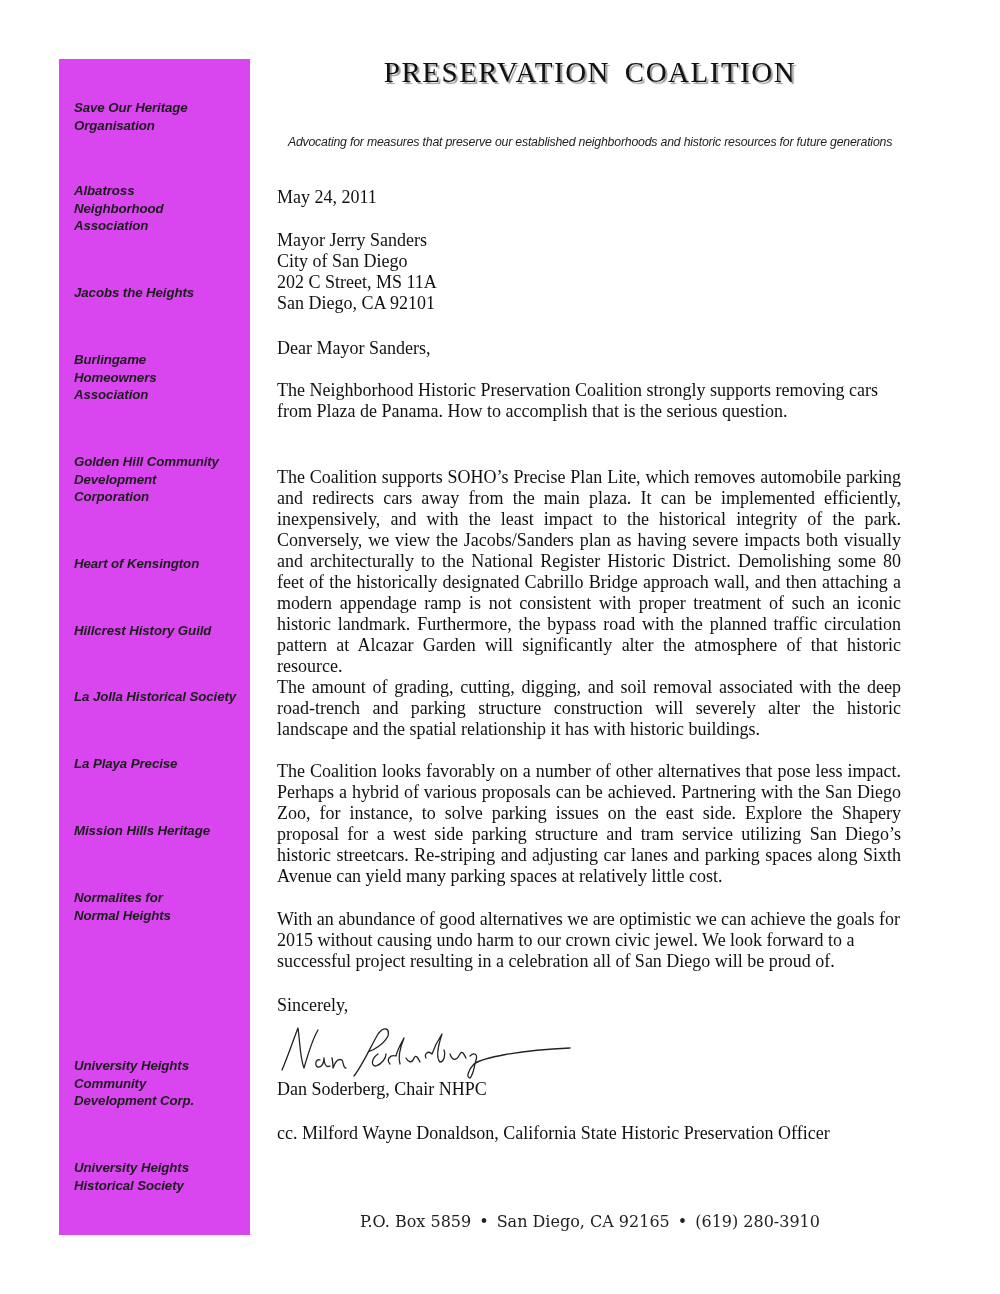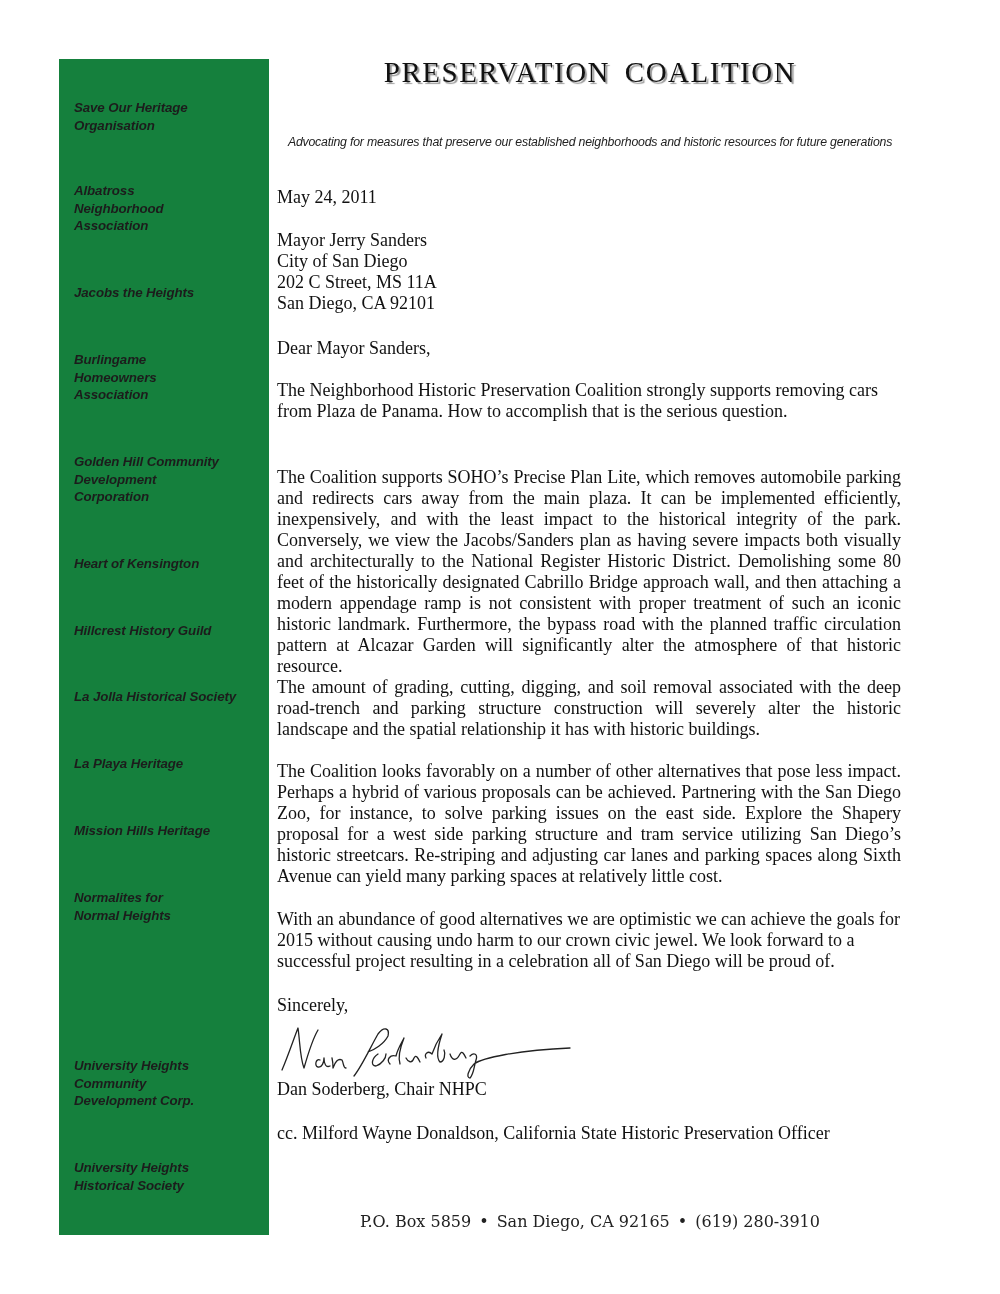--- a/index.html
+++ b/index.html
@@ -1,19 +1,19 @@
 <!DOCTYPE html>
 <html><head>
 <meta charset="utf-8">
 <style>
   html, body { margin: 0; padding: 0; background: #ffffff; }
   body { width: 1000px; height: 1294px; position: relative; overflow: hidden; }
   .sidebar {
-    position: absolute; left: 59px; top: 59px; width: 210px; height: 1176px;
-    background: #15803d;
+    position: absolute; left: 59px; top: 59px; width: 191px; height: 1176px;
+    background: #d946ef;
   }
   .org {
     position: absolute; left: 15px; width: 172px;
     font-family: "Liberation Sans", sans-serif;
     font-style: italic; font-weight: bold; font-size: 13.3px; line-height: 17.5px;
     color: #1c1c1c; white-space: pre-line; letter-spacing: -0.1px;
   }
   .header-title {
     position: absolute; left: 270px; top: 56px; width: 640px; text-align: center;
     font-family: "Liberation Serif", serif; font-size: 29px; line-height: 33px;
@@ -62,21 +62,21 @@
   <div class="org" style="top:225px">Jacobs the Heights</div>
   <div class="org" style="top:292px">Burlingame
 Homeowners
 Association</div>
   <div class="org" style="top:394px">Golden Hill Community
 Development
 Corporation</div>
   <div class="org" style="top:496px">Heart of Kensington</div>
   <div class="org" style="top:563px">Hillcrest History Guild</div>
   <div class="org" style="top:629px">La Jolla Historical Society</div>
-  <div class="org" style="top:696px">La Playa Heritage</div>
+  <div class="org" style="top:696px">La Playa Precise</div>
   <div class="org" style="top:763px">Mission Hills Heritage</div>
   <div class="org" style="top:830px">Normalites for
 Normal Heights</div>
   <div class="org" style="top:998px">University Heights
 Community
 Development Corp.</div>
   <div class="org" style="top:1100px">University Heights
 Historical Society</div>
 </div>
 

